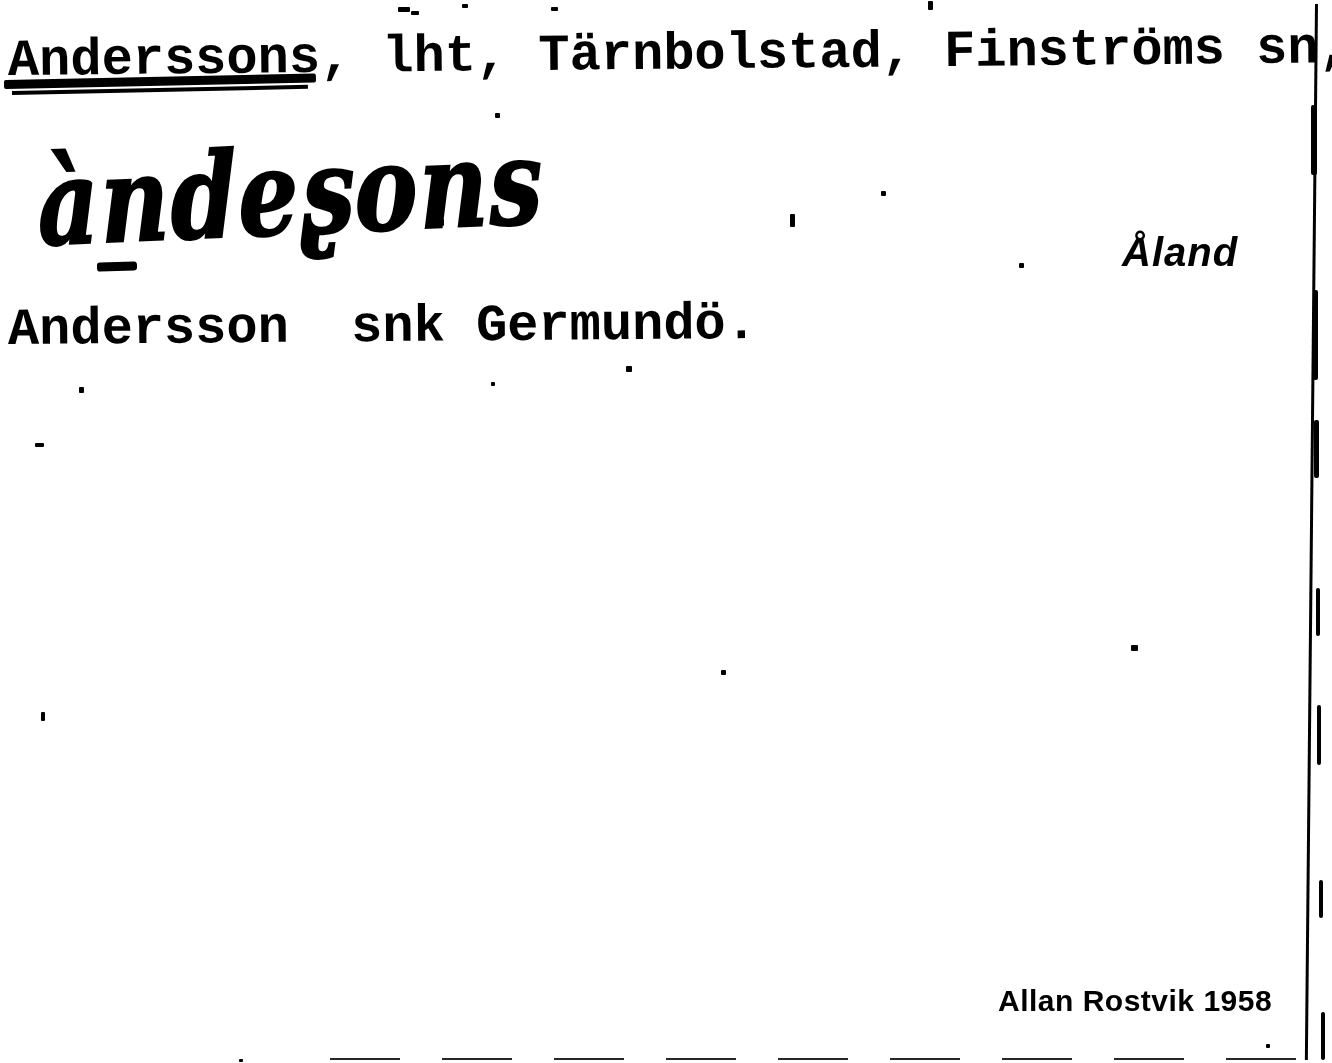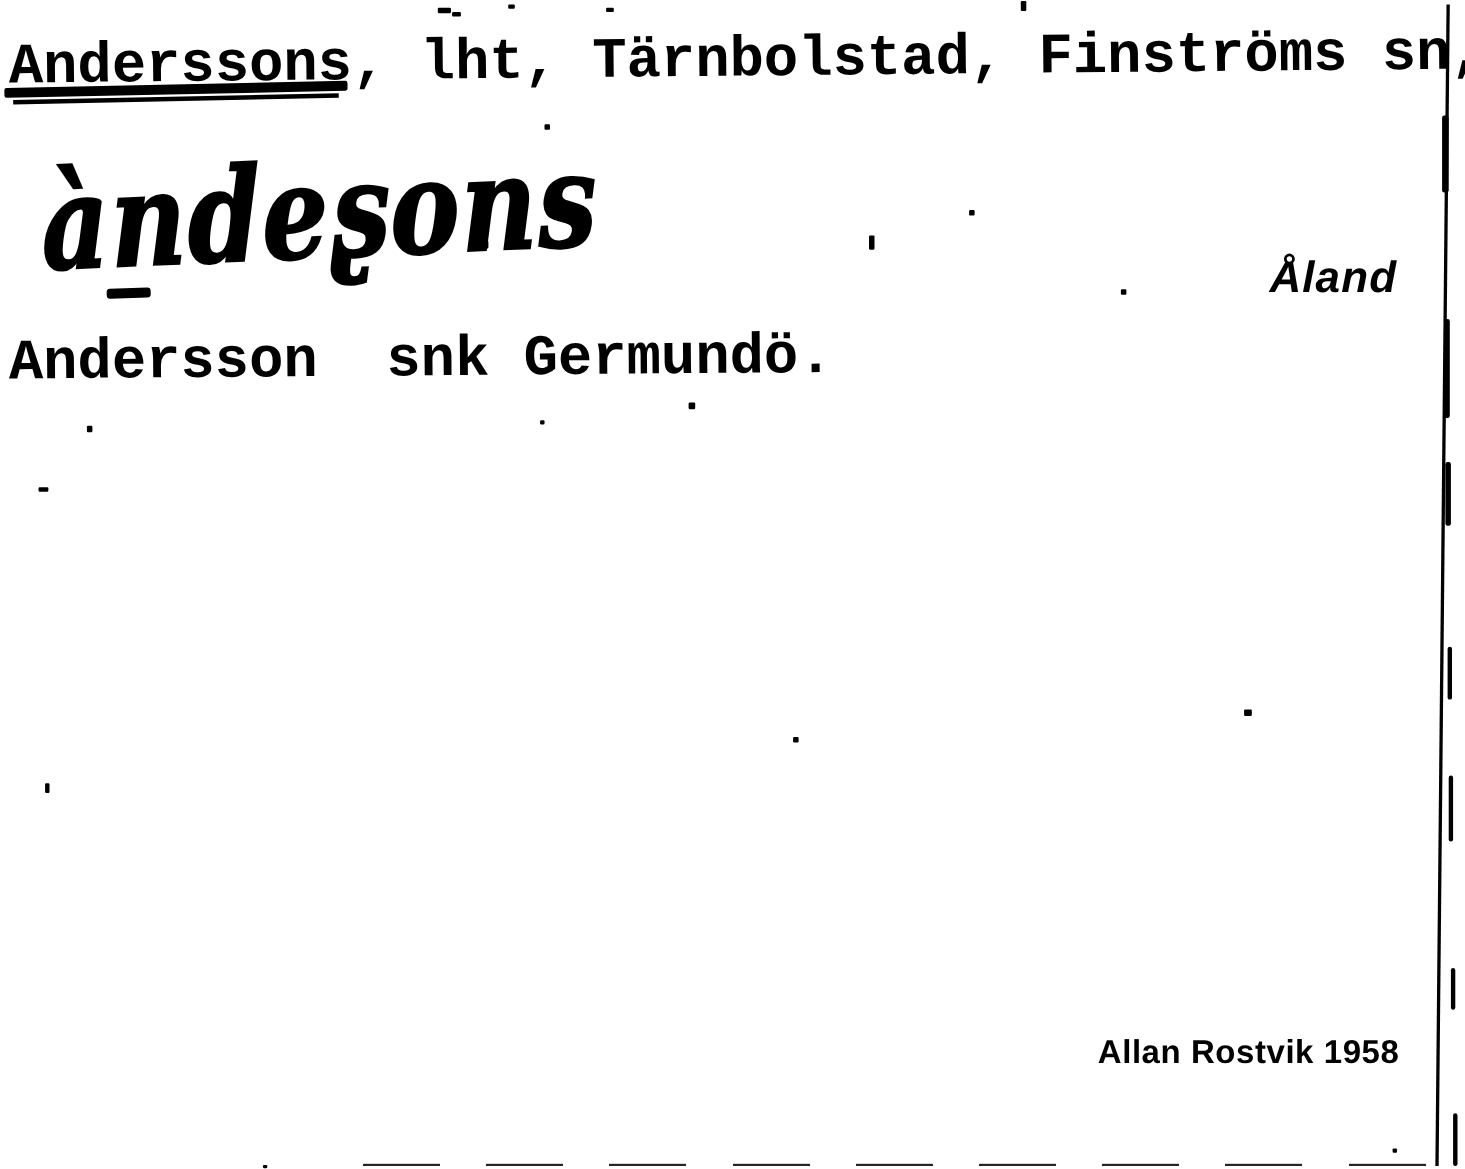--- a/index.html
+++ b/index.html
@@ -82,25 +82,24 @@
   .region-stamp{
     position:absolute;
     left:1122px; top:230px;
     font-family:"Liberation Sans", sans-serif;
     font-style:italic;
     font-weight:bold;
     font-size:40px;
     line-height:44px;
     letter-spacing:1px;
     color:var(--ink);
-    margin-left:32px;
   }
   .collector-stamp{
     position:absolute;
-    left:998px; top:940px;
+    left:998px; top:984px;
     font-family:"Liberation Sans", sans-serif;
     font-weight:bold;
     font-size:30px;
     line-height:34px;
     letter-spacing:0.5px;
     color:var(--ink);
   }
   
   .vline{
     position:absolute;

